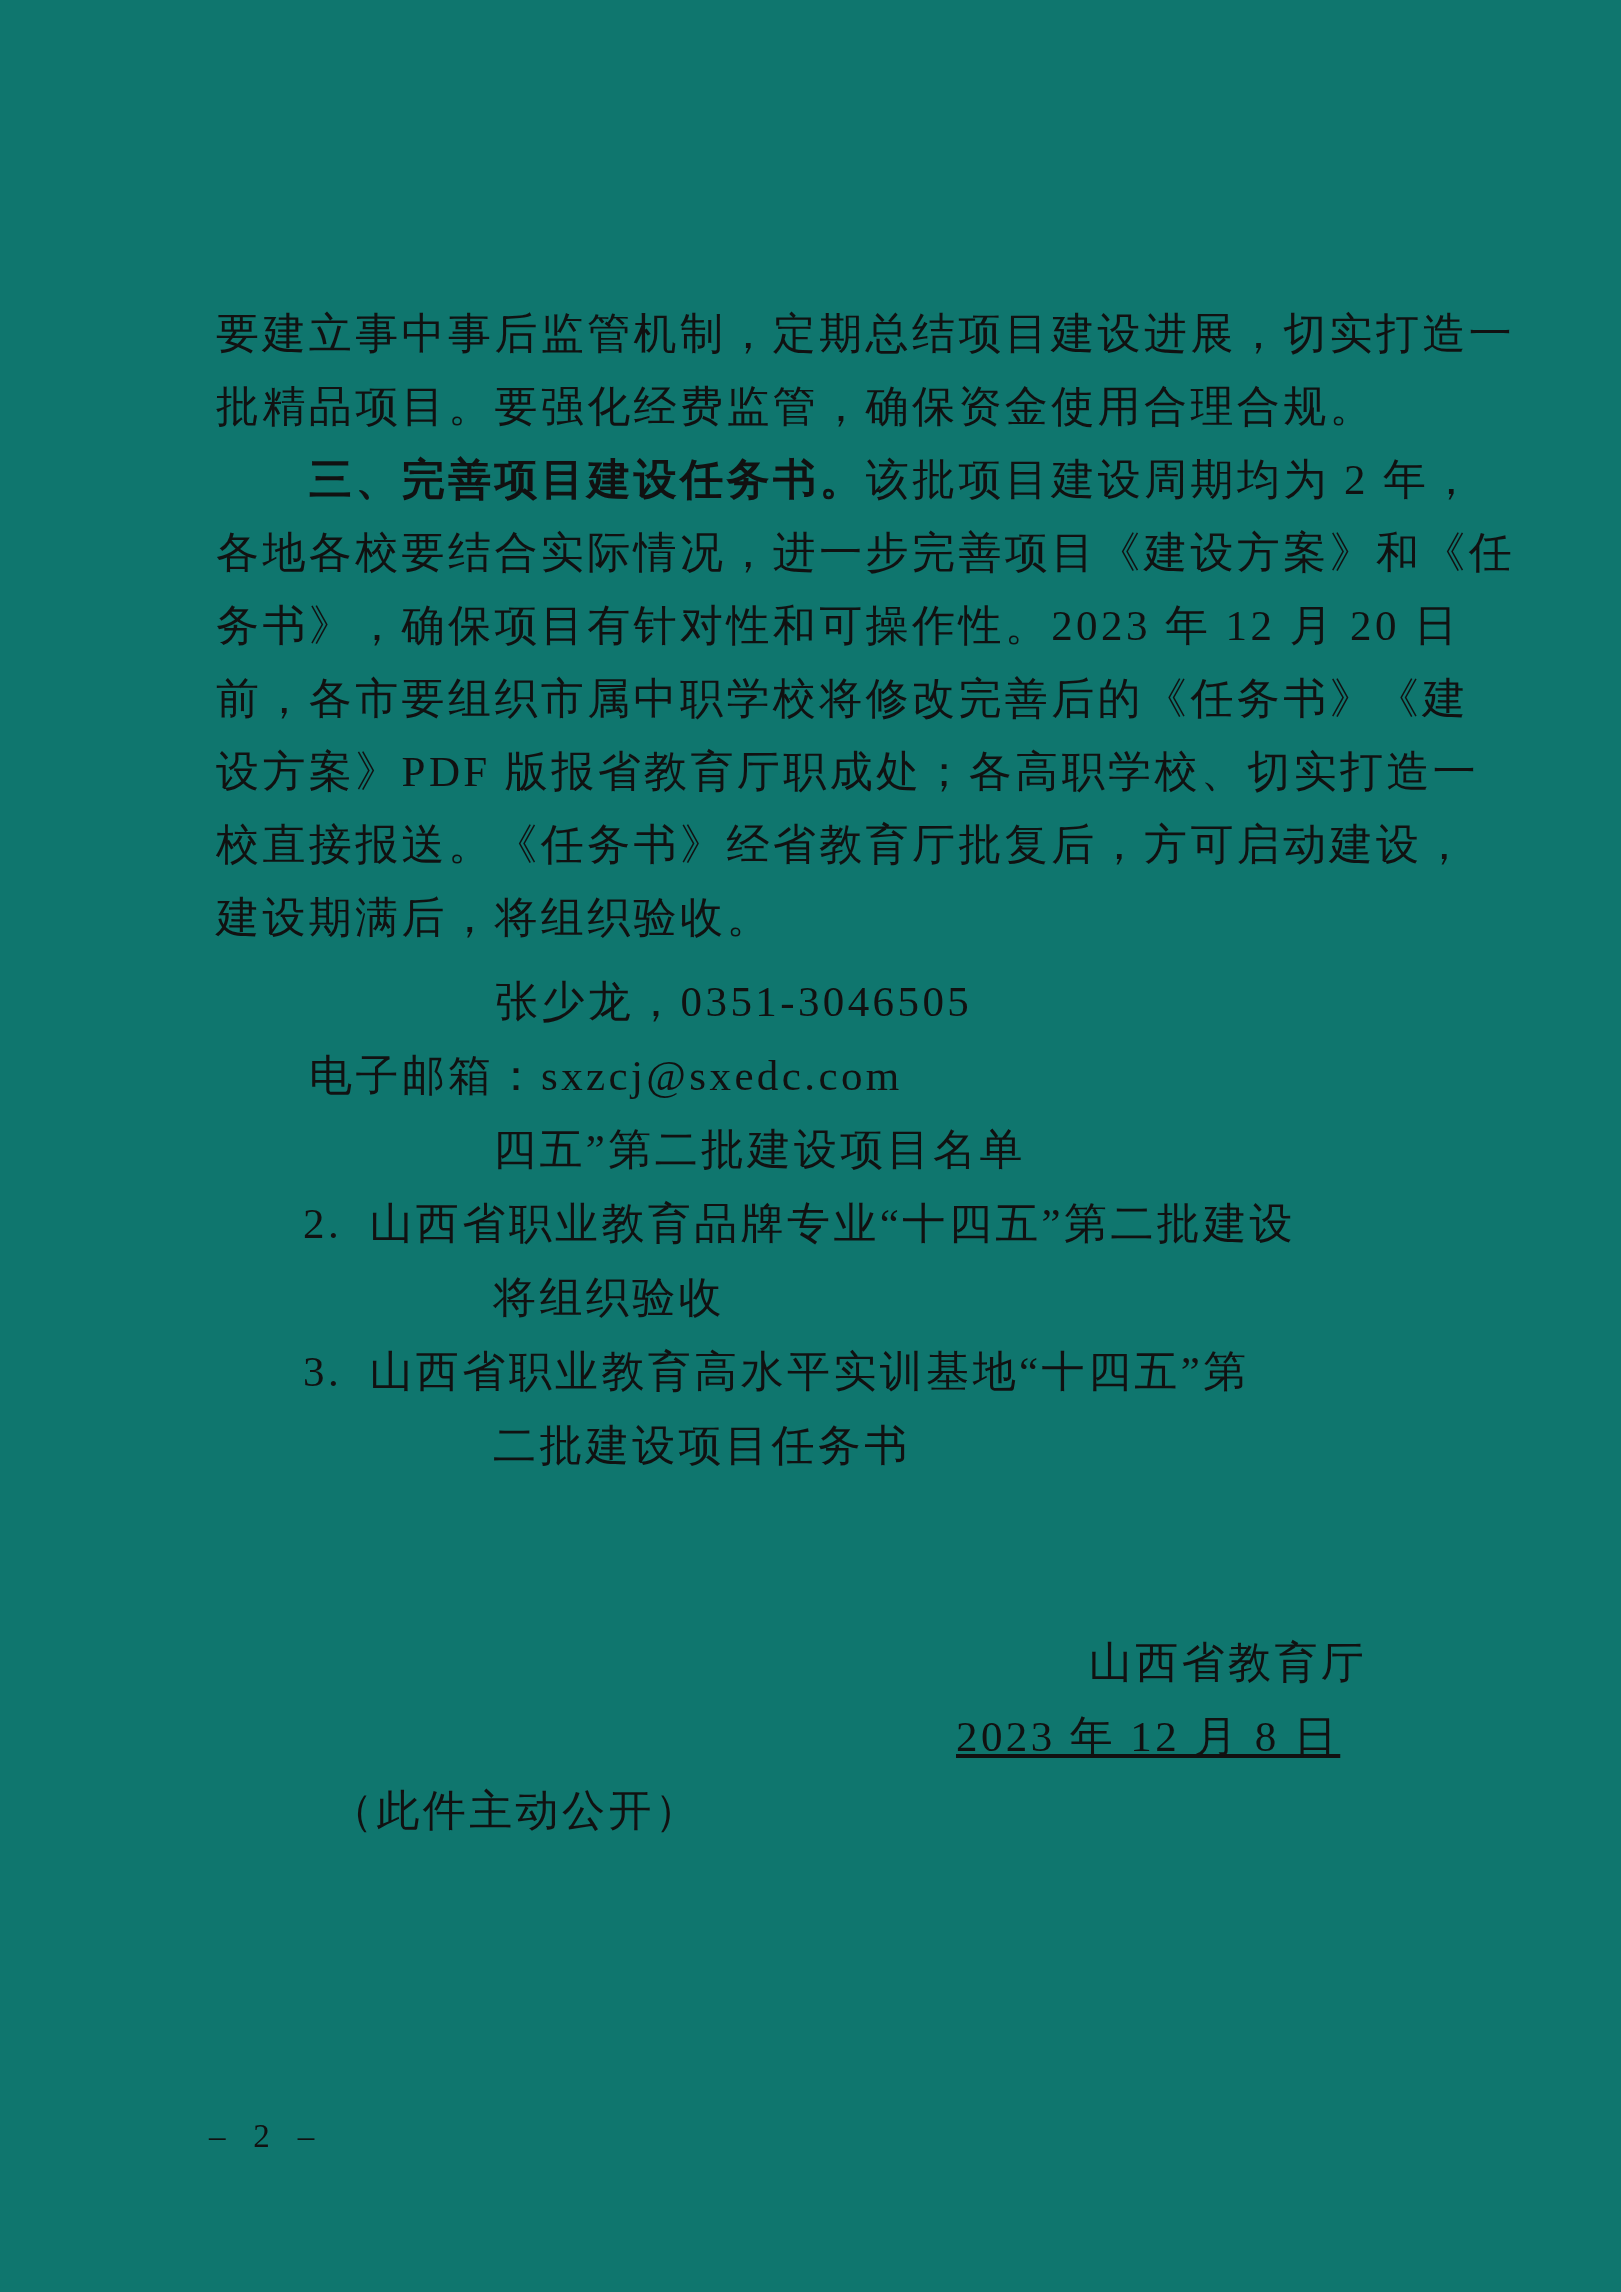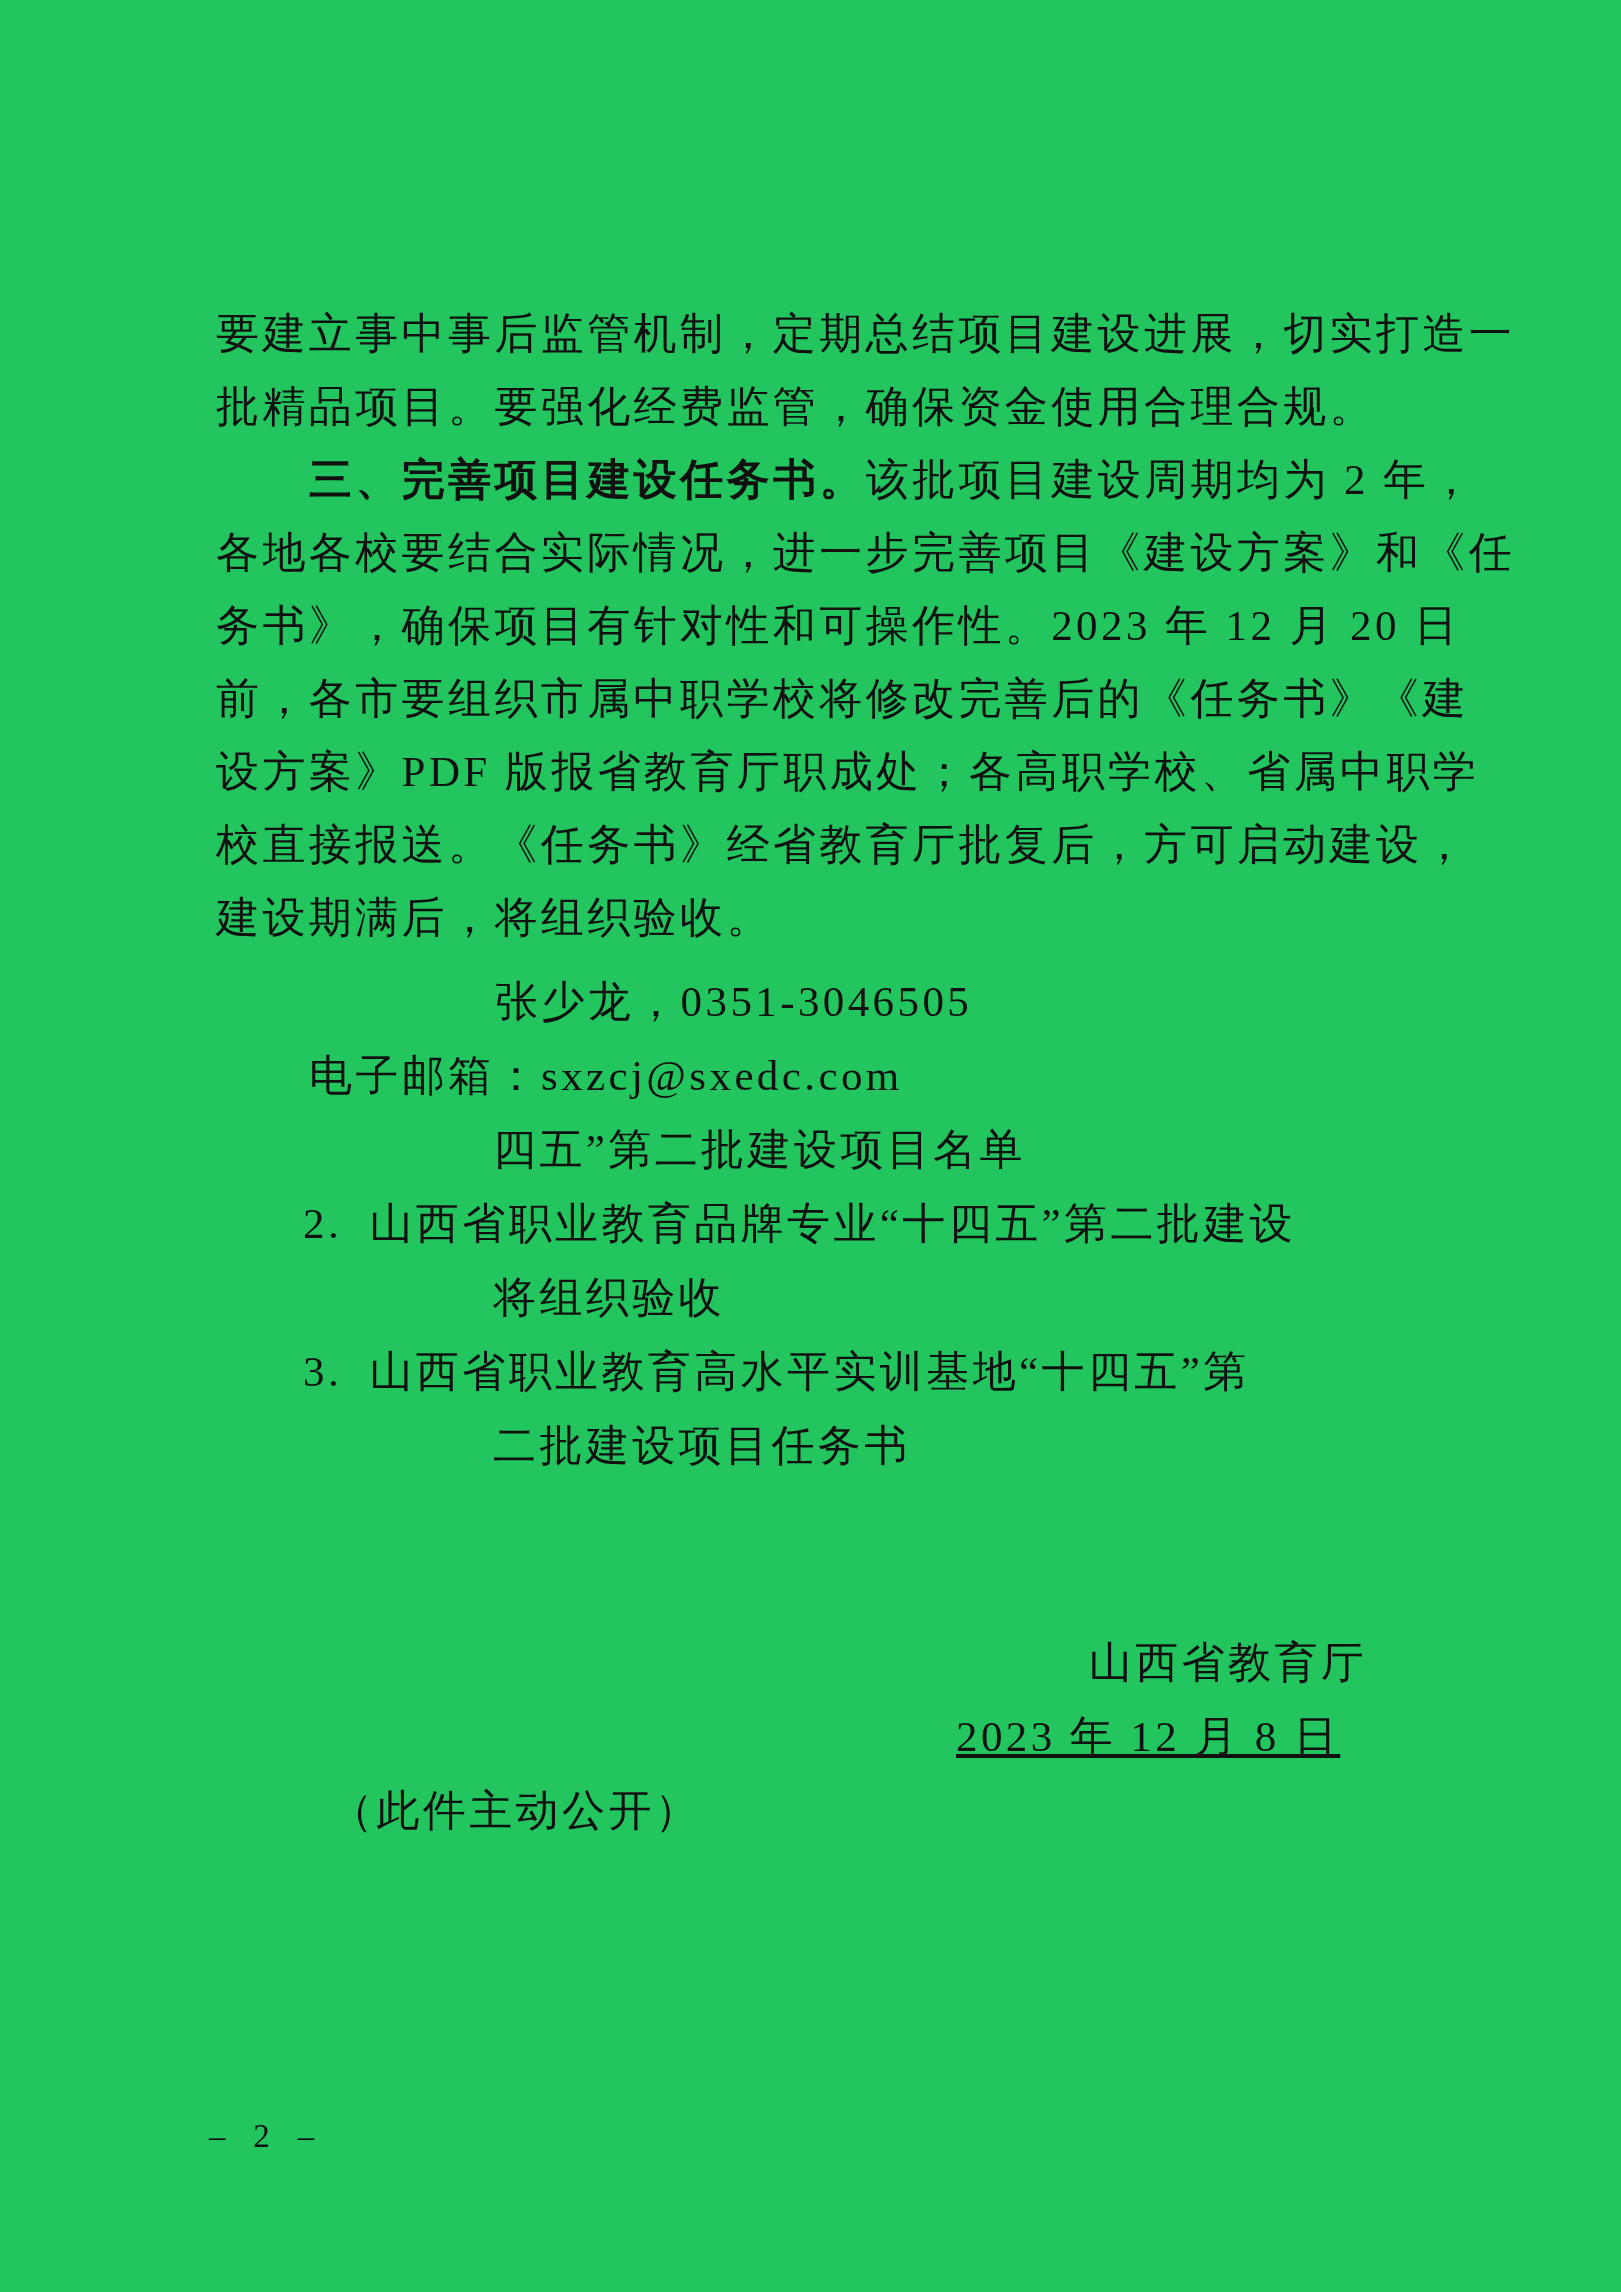--- a/index.html
+++ b/index.html
@@ -1,20 +1,20 @@
 <!DOCTYPE html>
 <html><head>
 <meta charset="utf-8">
 <style>
   html,body { margin:0; padding:0; background:#888; }
   .page {
     position:relative;
     width:1621px; height:2293px;
     margin:0 auto;
-    background:#22c55e;
+    background:#0f766e;
     color:#111111;
     font-family:"Liberation Serif","DejaVu Serif",serif;
     overflow:hidden;
   }
   .content {
     position:absolute;
     left:216px; top:297px;
     width:1255px;
   }
   .ln {
@@ -52,21 +52,21 @@
 <div class="page">
   <div class="content">
 
     <p class="ln">要建立事中事后监管机制，定期总结项目建设进展，切实打造一</p>
     <p class="ln">批精品项目。要强化经费监管，确保资金使用合理合规。</p>
 
     <p class="ln indent"><span class="hei">三、完善项目建设任务书。</span><span>该批项目建设周期均为 2 年，</span></p>
     <p class="ln">各地各校要结合实际情况，进一步完善项目《建设方案》和《任</p>
     <p class="ln">务书》，确保项目有针对性和可操作性。2023 年 12 月 20 日</p>
     <p class="ln">前，各市要组织市属中职学校将修改完善后的《任务书》《建</p>
-    <p class="ln">设方案》PDF 版报省教育厅职成处；各高职学校、省属中职学</p>
+    <p class="ln">设方案》PDF 版报省教育厅职成处；各高职学校、切实打造一</p>
     <p class="ln">校直接报送。《任务书》经省教育厅批复后，方可启动建设，</p>
     <p class="ln">建设期满后，将组织验收。</p>
 
     <div class="spacerA"></div>
 
     <div class="sec2">
 
       <p class="ln ml285"><span>张少龙，0351-3046505</span></p>
       <p class="ln ml95"><span>电子邮箱：</span><span>sxzcj@sxedc.com</span></p>
 

